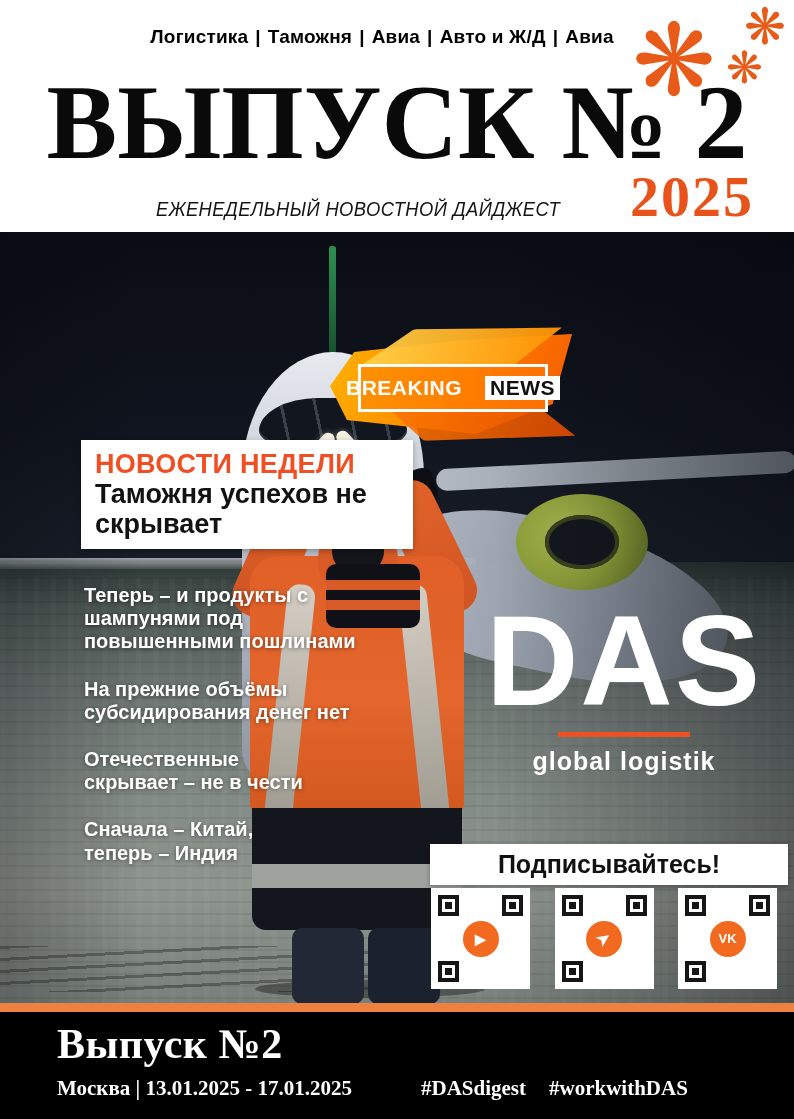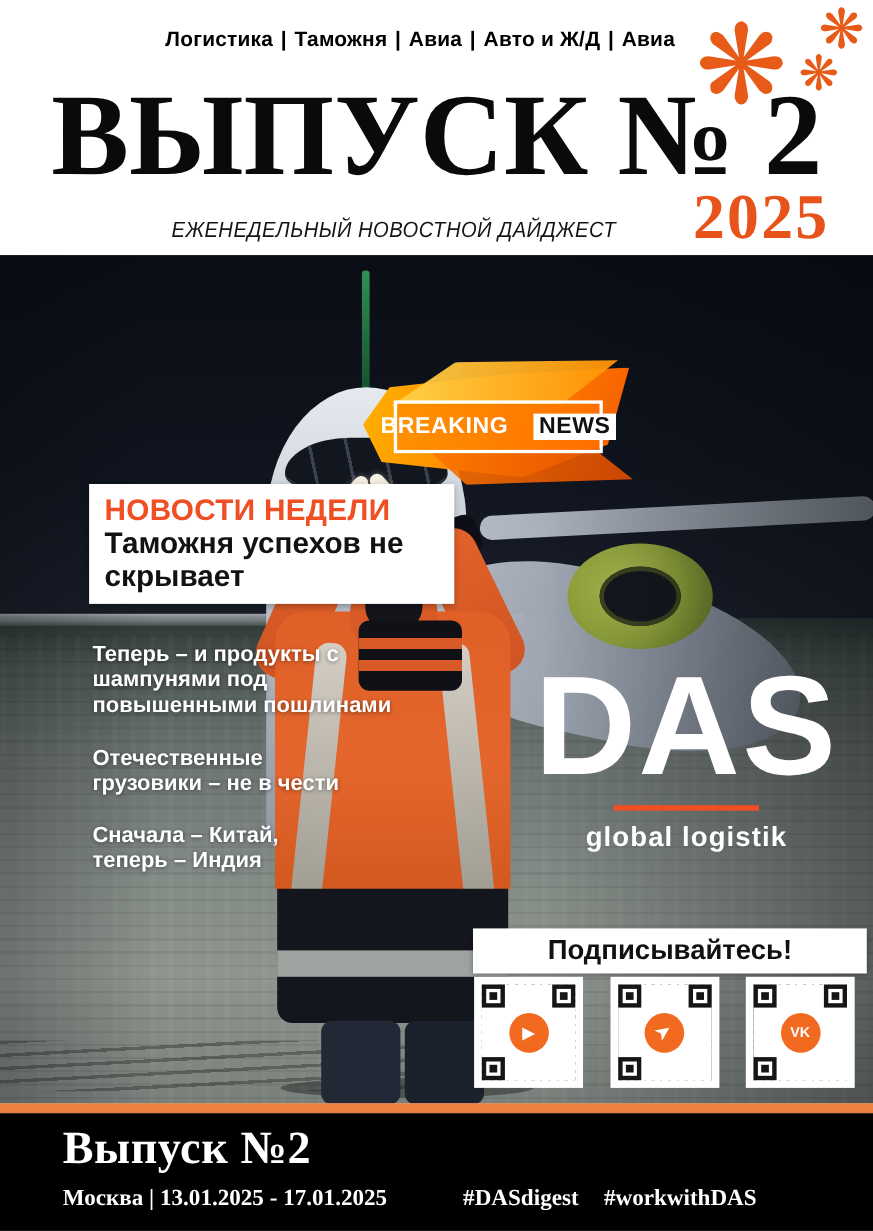--- a/index.html
+++ b/index.html
@@ -223,22 +223,24 @@
     <div class="newsbox">
       <div class="kicker">НОВОСТИ НЕДЕЛИ</div>
       <div class="nheadline">Таможня успехов не
 скрывает</div>
     </div>
 
     <div class="headlines">
       <div class="hl">Теперь – и продукты с
 шампунями под
 повышенными пошлинами</div>
+      <div class="hl">На прежние объёмы
+субсидирования денег нет</div>
       <div class="hl">Отечественные
-грузовики – не в чести</div>
+скрывает – не в чести</div>
       <div class="hl">Сначала – Китай,
 теперь – Индия</div>
     </div>
 
     <div class="das">
       <div class="das-word">DAS</div>
       <div class="das-rule"></div>
       <div class="das-tag">global logistik</div>
     </div>
 

